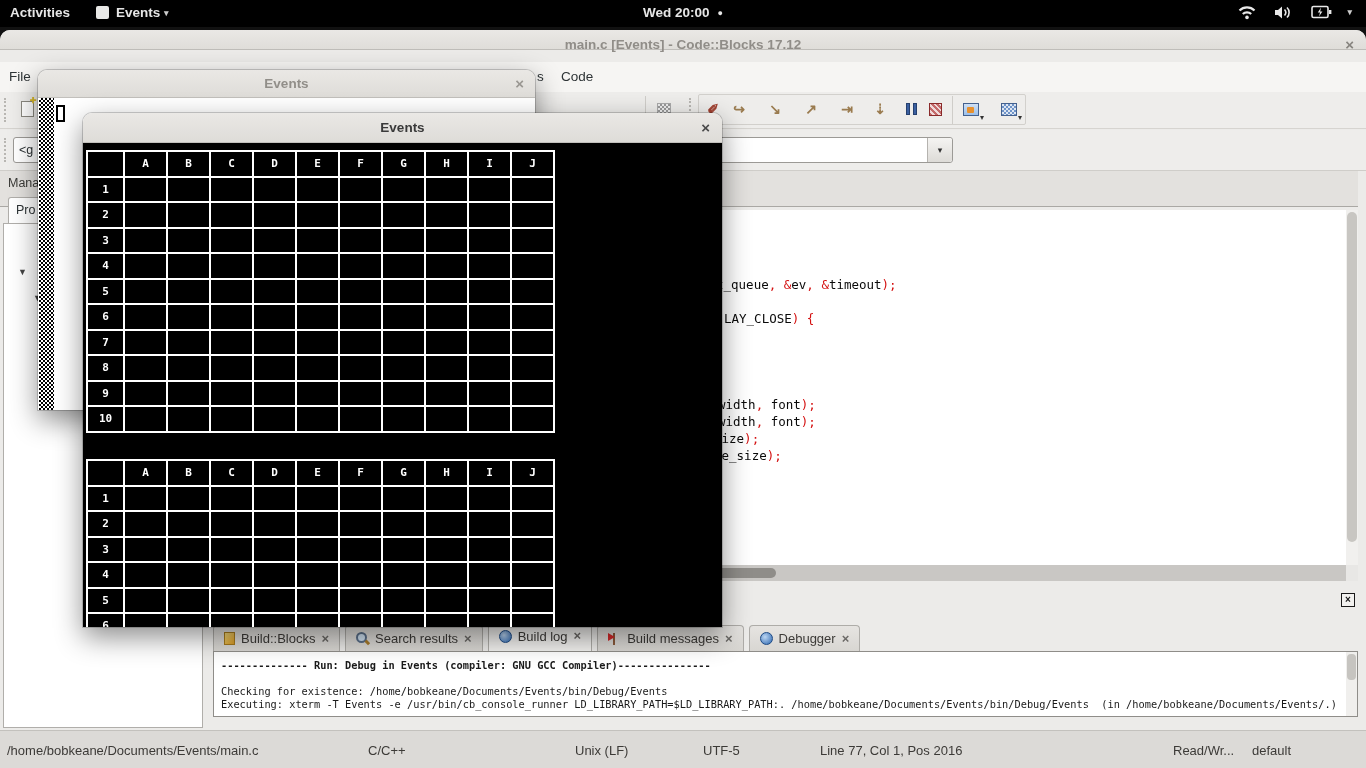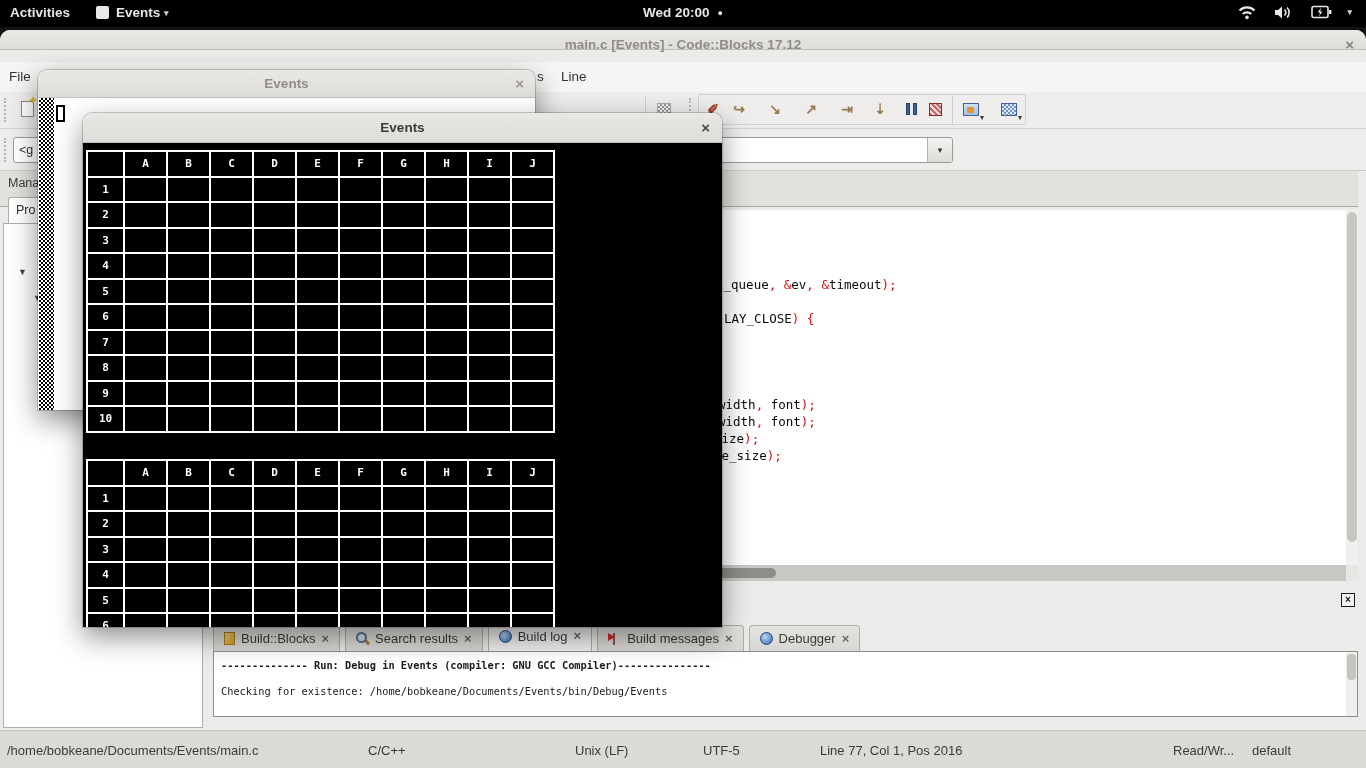--- a/index.html
+++ b/index.html
@@ -135,21 +135,21 @@
 
   <div id="ide">
     <div id="ide-titlebar">
       <div id="ide-title">main.c [Events] - Code::Blocks 17.12</div>
       <div id="ide-close" class="win-close">×</div>
     </div>
 
     <div id="menubar">
       <span class="menu-item" style="left:9px">File</span>
       <span class="menu-item" style="left:537px">s</span>
-      <span class="menu-item" style="left:561px">Line</span>
+      <span class="menu-item" style="left:561px">Code</span>
     </div>
 
     <div class="toolbar1">
       <div class="grip" style="left:4px"></div>
       <div class="tbtn" style="left:16px">
           <span class="newfile"></span>
         </div>
       <div class="tsep" style="left:645px"></div>
       <div class="tbtn" style="left:653px">
           <span class="checker-sq"></span>
@@ -252,20 +252,21 @@
         <div class="log-tab">
           <span class="tabicon debugger-icon"></span>
           <span>Debugger</span>
           <span class="tab-close">×</span>
         </div>
       </div>
     <div id="build-log-box">
         <div class="log-line bold">-------------- Run: Debug in Events (compiler: GNU GCC Compiler)---------------</div>
         <div class="log-line"></div>
         <div class="log-line">Checking for existence: /home/bobkeane/Documents/Events/bin/Debug/Events</div>
+        <div class="log-line">Executing: xterm -T Events -e /usr/bin/cb_console_runner LD_LIBRARY_PATH=$LD_LIBRARY_PATH:. /home/bobkeane/Documents/Events/bin/Debug/Events  (in /home/bobkeane/Documents/Events/.)</div>
       </div>
     <div id="log-vscroll">
         <div class="thumb"></div>
       </div>
 
     <div id="status-bar">
         <span class="sb-field" style="left: 7px;">/home/bobkeane/Documents/Events/main.c</span>
         <span class="sb-field" style="left: 368px;">C/C++</span>
         <span class="sb-field" style="left: 575px;">Unix (LF)</span>
         <span class="sb-field" style="left: 703px;">UTF-5</span>

